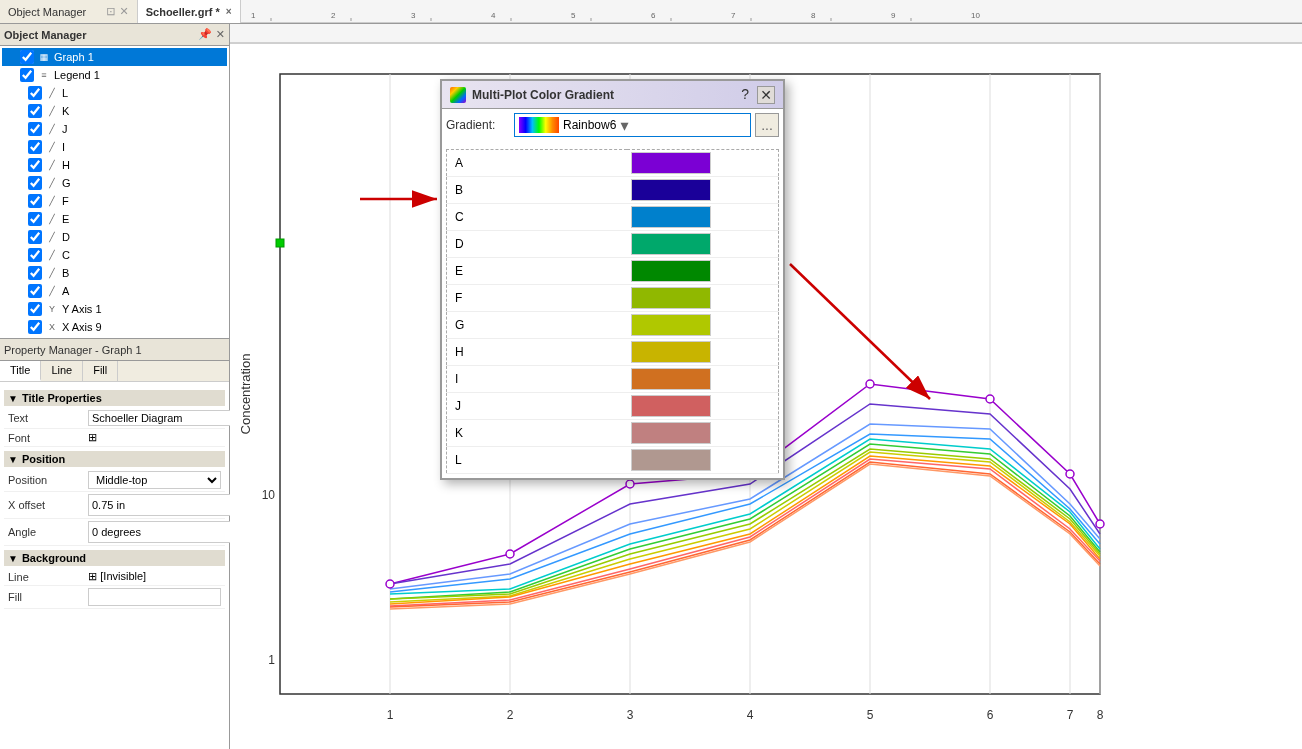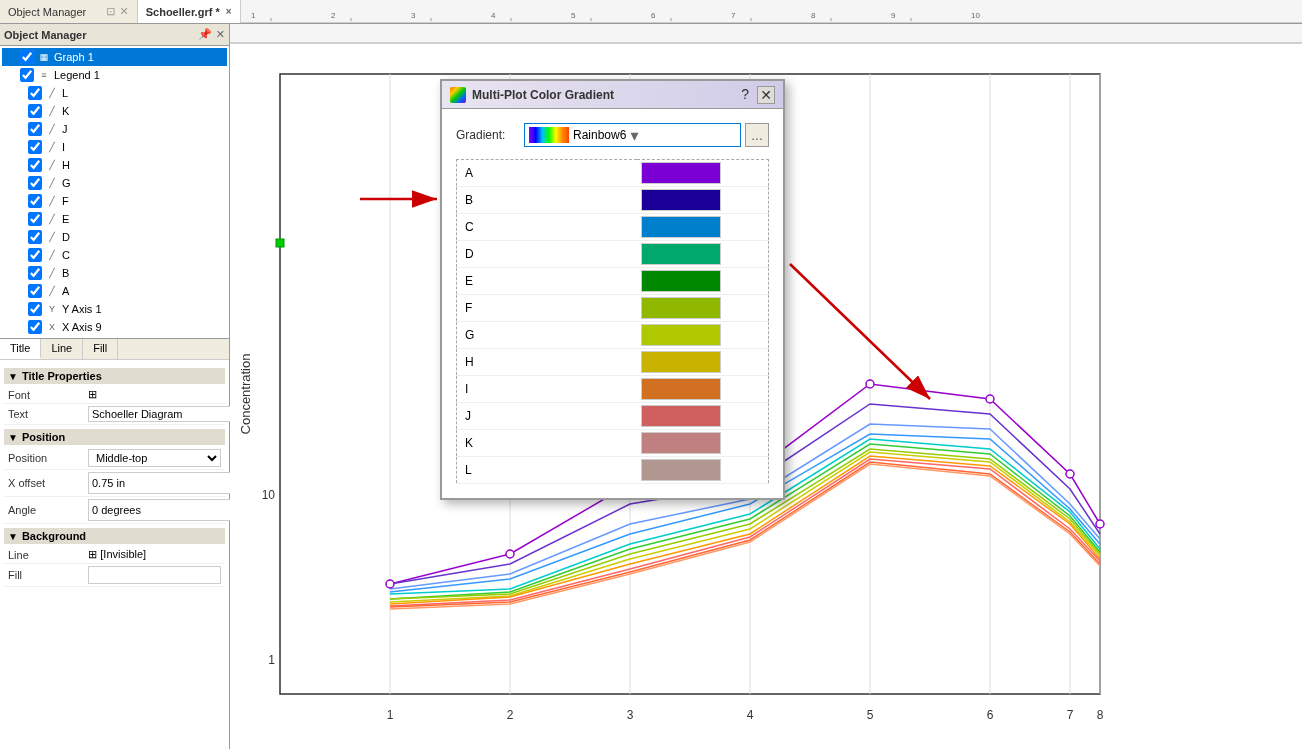--- a/index.html
+++ b/index.html
@@ -47,21 +47,21 @@
     .pm-select { flex: 1; font-size: 11px; border: 1px solid #ccc; padding: 1px 3px; background: white; }
 
     
     .chart-area { flex: 1; background: white; position: relative; overflow: hidden; }
     .dialog { position: absolute; top: 30px; left: 215px; background: white; border: 2px solid #999; box-shadow: 4px 4px 10px rgba(0,0,0,0.3); width: 345px; }
     .dialog-title-bar { background: linear-gradient(to right, #e8e4f0, #d0cce8); padding: 4px 8px; display: flex; align-items: center; justify-content: space-between; height: 28px; border-bottom: 1px solid #999; }
     .dialog-title-text { font-size: 12px; font-weight: bold; color: #333; display: flex; align-items: center; gap: 6px; }
     .dialog-title-icon { width: 16px; height: 16px; background: linear-gradient(135deg, #ff6600, #ffcc00, #00cc00, #0066ff, #9900cc); border-radius: 2px; }
     .dialog-close { cursor: pointer; font-size: 14px; color: #333; background: #e0dcd8; border: 1px solid #999; width: 18px; height: 18px; display: flex; align-items: center; justify-content: center; }
     .dialog-help { cursor: pointer; font-size: 14px; color: #333; margin-right: 4px; }
-    .dialog-body { padding: 14px; }
+    .dialog-body { padding: 4px; }
     .gradient-row { display: flex; align-items: center; margin-bottom: 12px; gap: 8px; }
     .gradient-label { font-size: 12px; color: #333; width: 60px; }
     .gradient-select-wrapper { display: flex; flex: 1; align-items: center; gap: 4px; }
     .gradient-select { flex: 1; height: 24px; border: 1px solid #0078d7; background: white; display: flex; align-items: center; padding: 0 4px; cursor: pointer; position: relative; }
     .gradient-preview { width: 40px; height: 16px; background: linear-gradient(to right, #8b00ff, #0000ff, #00bfff, #00ff00, #ffff00, #ff8c00, #ff4500); margin-right: 4px; }
     .gradient-name { font-size: 12px; }
     .gradient-dropdown { font-size: 16px; color: #666; margin-left: 4px; }
     .gradient-more { background: #f0ece0; border: 1px solid #999; width: 24px; height: 24px; display: flex; align-items: center; justify-content: center; cursor: pointer; font-size: 14px; color: #666; }
 
     
@@ -245,40 +245,43 @@
             <span style="width:16px;"></span>
               <span style="width:8px;"></span>
             <input type="checkbox" class="tree-checkbox" checked="" style="">
             <span class="tree-icon" style="font-size:9px;color:#666;">X</span>
             <span class="item-label">X Axis 9</span>
           </div>
         </div>
       </div>
 
       <div class="panel-bottom">
+        <div class="pm-title-bar">
+          <span>Property Manager - Graph 1</span>
+        </div>
         <div class="pm-tabs">
           <div class="pm-tab active">Title</div>
           <div class="pm-tab">Line</div>
           <div class="pm-tab">Fill</div>
         </div>
         <div class="pm-content">
           <div class="pm-section-header">
             <span style="font-size:10px;">▼</span>
             <span>Title Properties</span>
           </div>
           <div class="pm-row">
-            <span class="pm-label">Font</span>
-            <span class="pm-value">⊞</span>
-          </div>
-          <div class="pm-row">
             <span class="pm-label">Text</span>
             <div class="pm-input-with-btn">
               <input class="pm-input-main" type="text" value="Schoeller Diagram" style="">
               <button class="pm-btn-small">▼</button>
             </div>
+          </div>
+          <div class="pm-row">
+            <span class="pm-label">Font</span>
+            <span class="pm-value">⊞</span>
           </div>
           <div class="pm-section-header">
             <span style="font-size:10px;">▼</span>
             <span>Position</span>
           </div>
           <div class="pm-row">
             <span class="pm-label">Position</span>
             <div class="pm-input-with-btn">
               <select class="pm-select">
                 <option>Middle-top</option>

